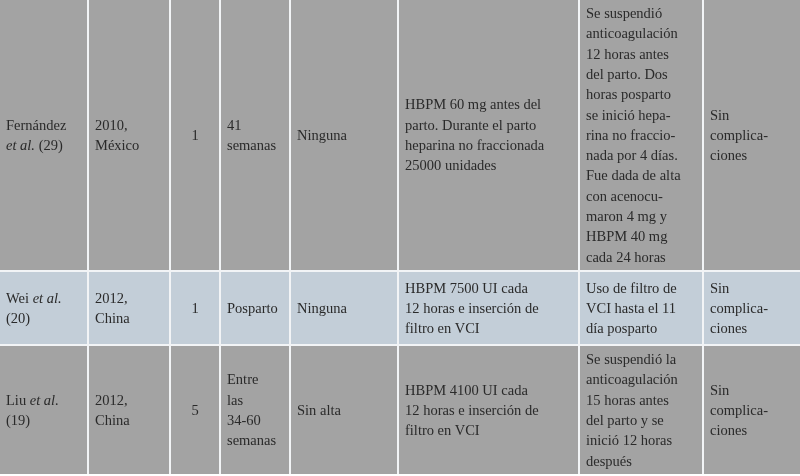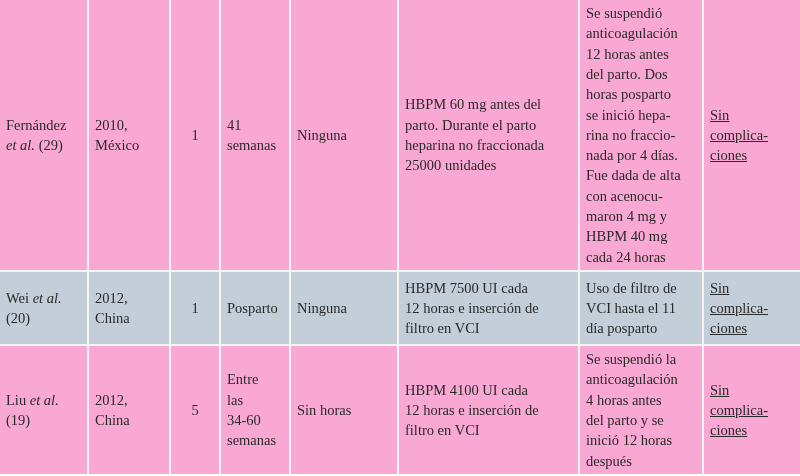--- a/index.html
+++ b/index.html
@@ -12,25 +12,25 @@
       font-size: 14.5px;
       line-height: 20.3px;
       color: #2a2a2a;
     }
     td {
       border: 2px solid #f2f4f6;
       padding: 0 6px;
       vertical-align: middle;
       text-align: left;
     }
-    tr.light td { background: #f9a8d4; }
+    tr.light td { background: #a3a3a3; }
     tr.dark td { background: #c3ced8; }
     td.num { text-align: center; }
     td.first { border-left: none; padding-left: 6px; }
-    td.last { border-right: none; text-decoration: underline; }
+    td.last { border-right: none; }
     tr.r1 td { border-top: none; height: 270px; }
     tr.r2 td { height: 72px; }
     tr.r3 td { height: 128px; border-bottom: none; }
     .etal { font-style: italic; }
     .txt { white-space: pre-line; }
   </style>
 </head>
 <body>
 
 <table>
@@ -105,27 +105,27 @@
         <span class="etal">et al.</span><br>
         <span>(19)</span>
       </td>
       <td class="txt">2012,
 China</td>
       <td class="num">5</td>
       <td class="txt">Entre
 las
 34-60
 semanas</td>
-      <td class="txt">Sin horas</td>
+      <td class="txt">Sin alta</td>
       <td class="txt">HBPM 4100 UI cada
 12 horas e inserción de
 filtro en VCI</td>
       <td class="txt">Se suspendió la
 anticoagulación
-4 horas antes
+15 horas antes
 del parto y se
 inició 12 horas
 después</td>
       <td class="txt last">Sin
 complica-
 ciones</td>
     </tr>
   </tbody>
 </table>
 

